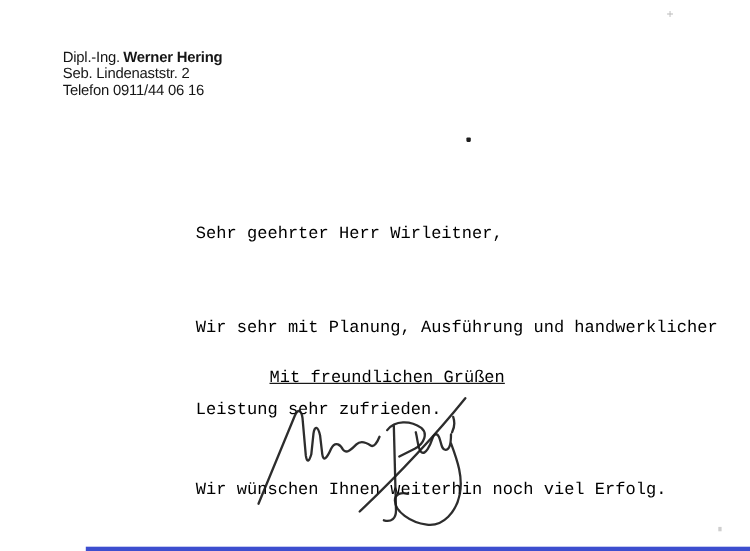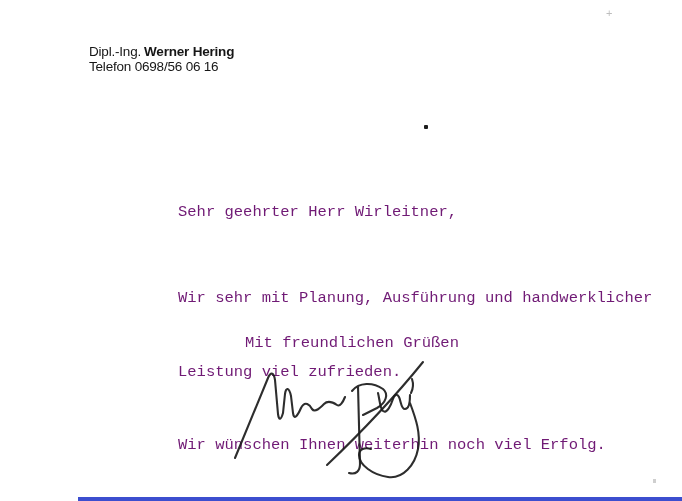--- a/index.html
+++ b/index.html
@@ -18,35 +18,34 @@
   
   .letterhead {
     position: absolute;
     left: 57px;
     top: 44px;
     font-size: 13.5px;
     line-height: 15.2px;
     letter-spacing: -0.2px;
     color: #161616;
     white-space: nowrap;
-    margin-left: 32px;
   }
   .letterhead .bold { font-weight: bold; }
   .letterhead .lh-reg { margin-right: 3px; }
   
   .typewriter {
     position: absolute;
     font-family: "Liberation Mono", "DejaVu Sans Mono", monospace;
     font-size: 15.5px;
-    color: #701a75;
+    color: #000000;
     white-space: pre;
   }
   .greeting { left: 178px; top: 200px; line-height: 24.5px; }
   .paragraph { left: 178px; top: 237px; line-height: 24.5px; }
-  .closing { left: 245px; top: 331px; line-height: 24.5px; }
+  .closing { left: 245px; top: 331px; line-height: 24.5px; text-decoration: underline; }
   
   .signature {
     position: absolute;
     left: 210px;
     top: 358px;
   }
   .signature path {
     fill: none;
     stroke: #1b1b1b;
     stroke-width: 2.1;
@@ -90,32 +89,33 @@
     background: #3c4ecf;
   }
 </style>
 </head>
 <body>
 
 <div class="page">
 
   <div class="letterhead">
     <div><span class="lh-reg">Dipl.-Ing.</span><span class="bold">Werner Hering</span></div>
-    <div>Telefon 0698/56 06 16</div>
+    <div>Seb. Lindenaststr. 2</div>
+    <div>Telefon 0911/44 06 16</div>
   </div>
 
   <span class="artifact-plus">+</span>
   <div class="artifact-dot"></div>
   <div class="artifact-speck"></div>
 
   <div class="typewriter greeting">Sehr geehrter Herr Wirleitner,</div>
 
   <div class="typewriter paragraph">
     <div>Wir sehr mit Planung, Ausführung und handwerklicher</div>
-    <div>Leistung viel zufrieden.</div>
+    <div>Leistung sehr zufrieden.</div>
     <div>Wir wünschen Ihnen weiterhin noch viel Erfolg.</div>
   </div>
 
   <div class="typewriter closing">Mit freundlichen Grüßen</div>
 
   <svg class="signature" width="240" height="128" viewBox="0 0 240 128" xmlns="http://www.w3.org/2000/svg">
 
     <path d="M 25,100 L 58,20 C 61,13 64,15 65,22 L 68,56 C 69,63 71,62 73,55 L 75,36
          C 76,29 79,29 81,38 L 83,55 C 84,62 87,59 91,50 C 95,42 100,47 102,51
          C 105,55 110,50 114,46 C 118,42 124,45 127,47 C 130,49 133,44 135,39"></path>

